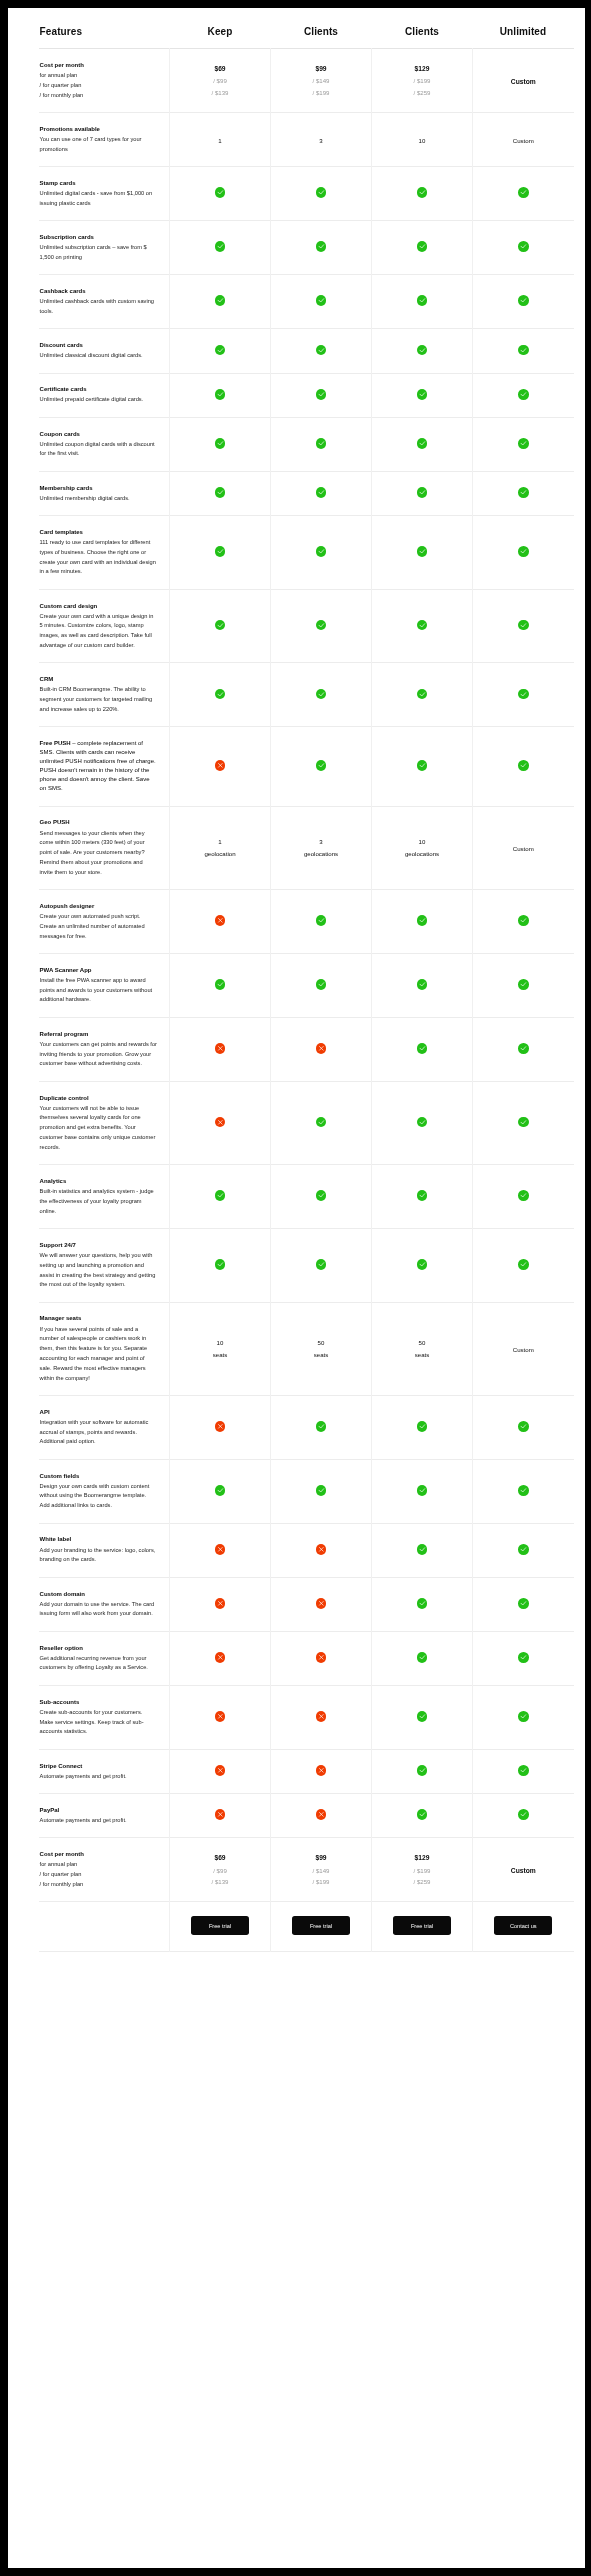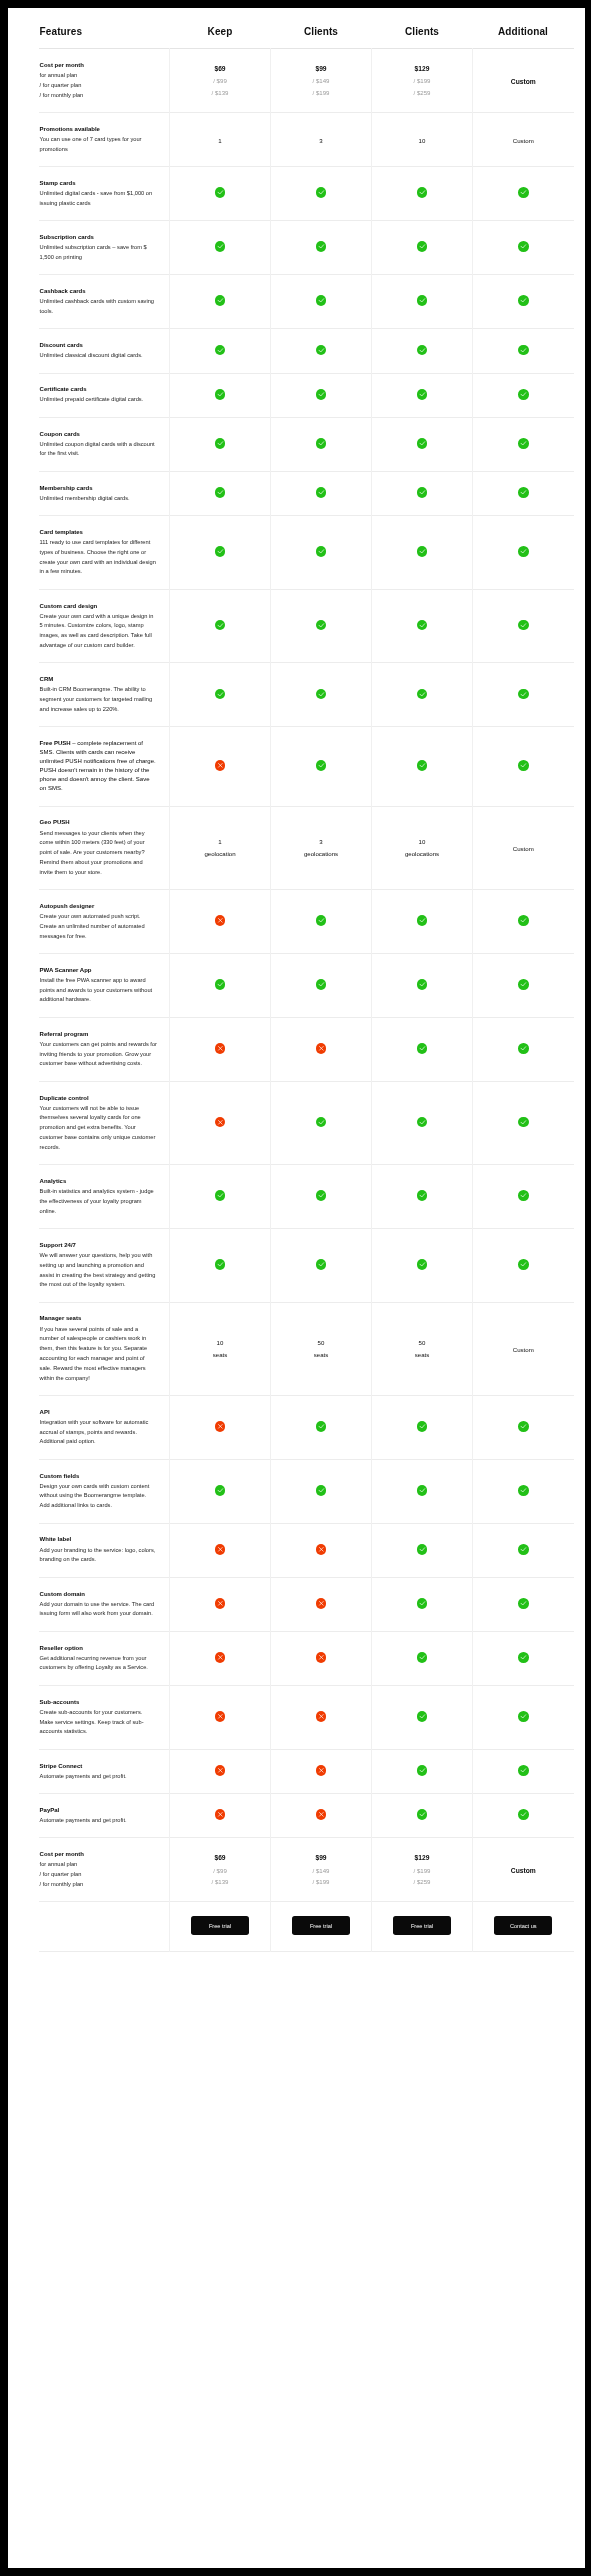--- a/index.html
+++ b/index.html
@@ -158,21 +158,21 @@
           <col class="c-plan">
           <col class="c-plan">
           <col class="c-plan">
       </colgroup>
       <thead>
         <tr>
           <th class="feature-head">Features</th>
           <th>Keep</th>
           <th>Clients</th>
           <th>Clients</th>
-          <th>Additional</th>
+          <th>Unlimited</th>
         </tr>
       </thead>
       <tbody id="tbody">
           <tr>
             <td class="feature-cell">
               <div class="feat-title">Cost per month</div>
               <div class="feat-desc">for annual plan<br>/ for quarter plan<br>/ for monthly plan</div>
             </td>
             <td>
               <div class="price-main">$69</div>

